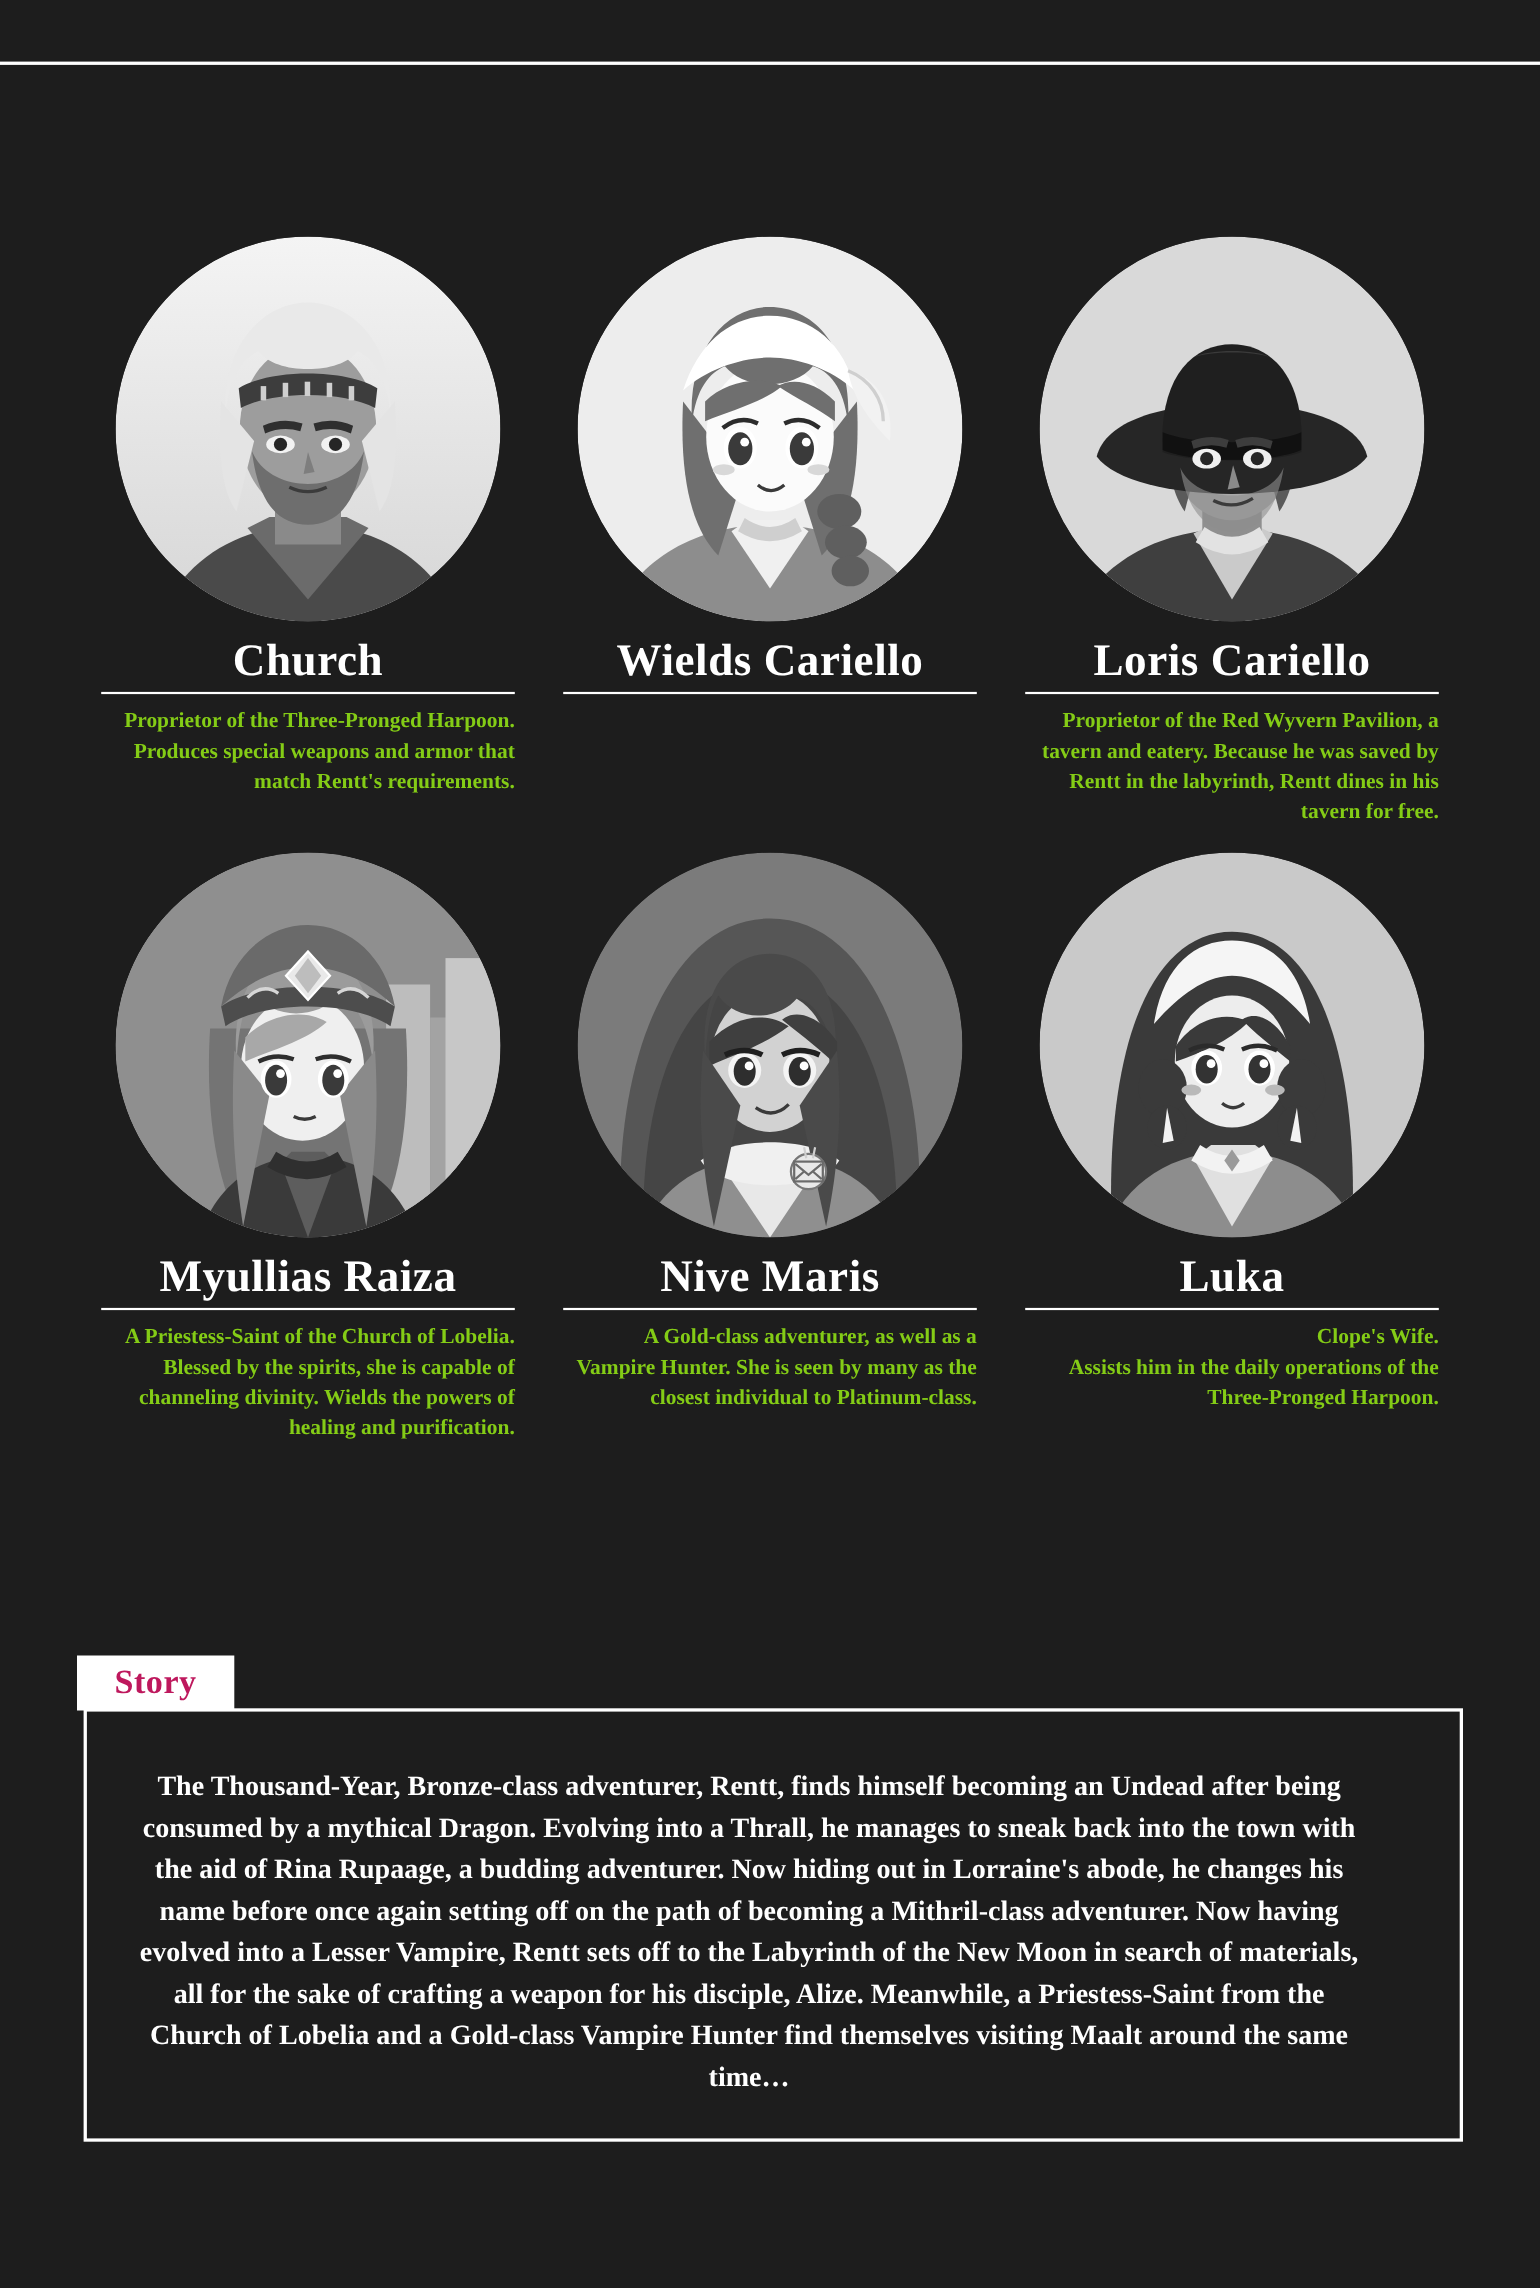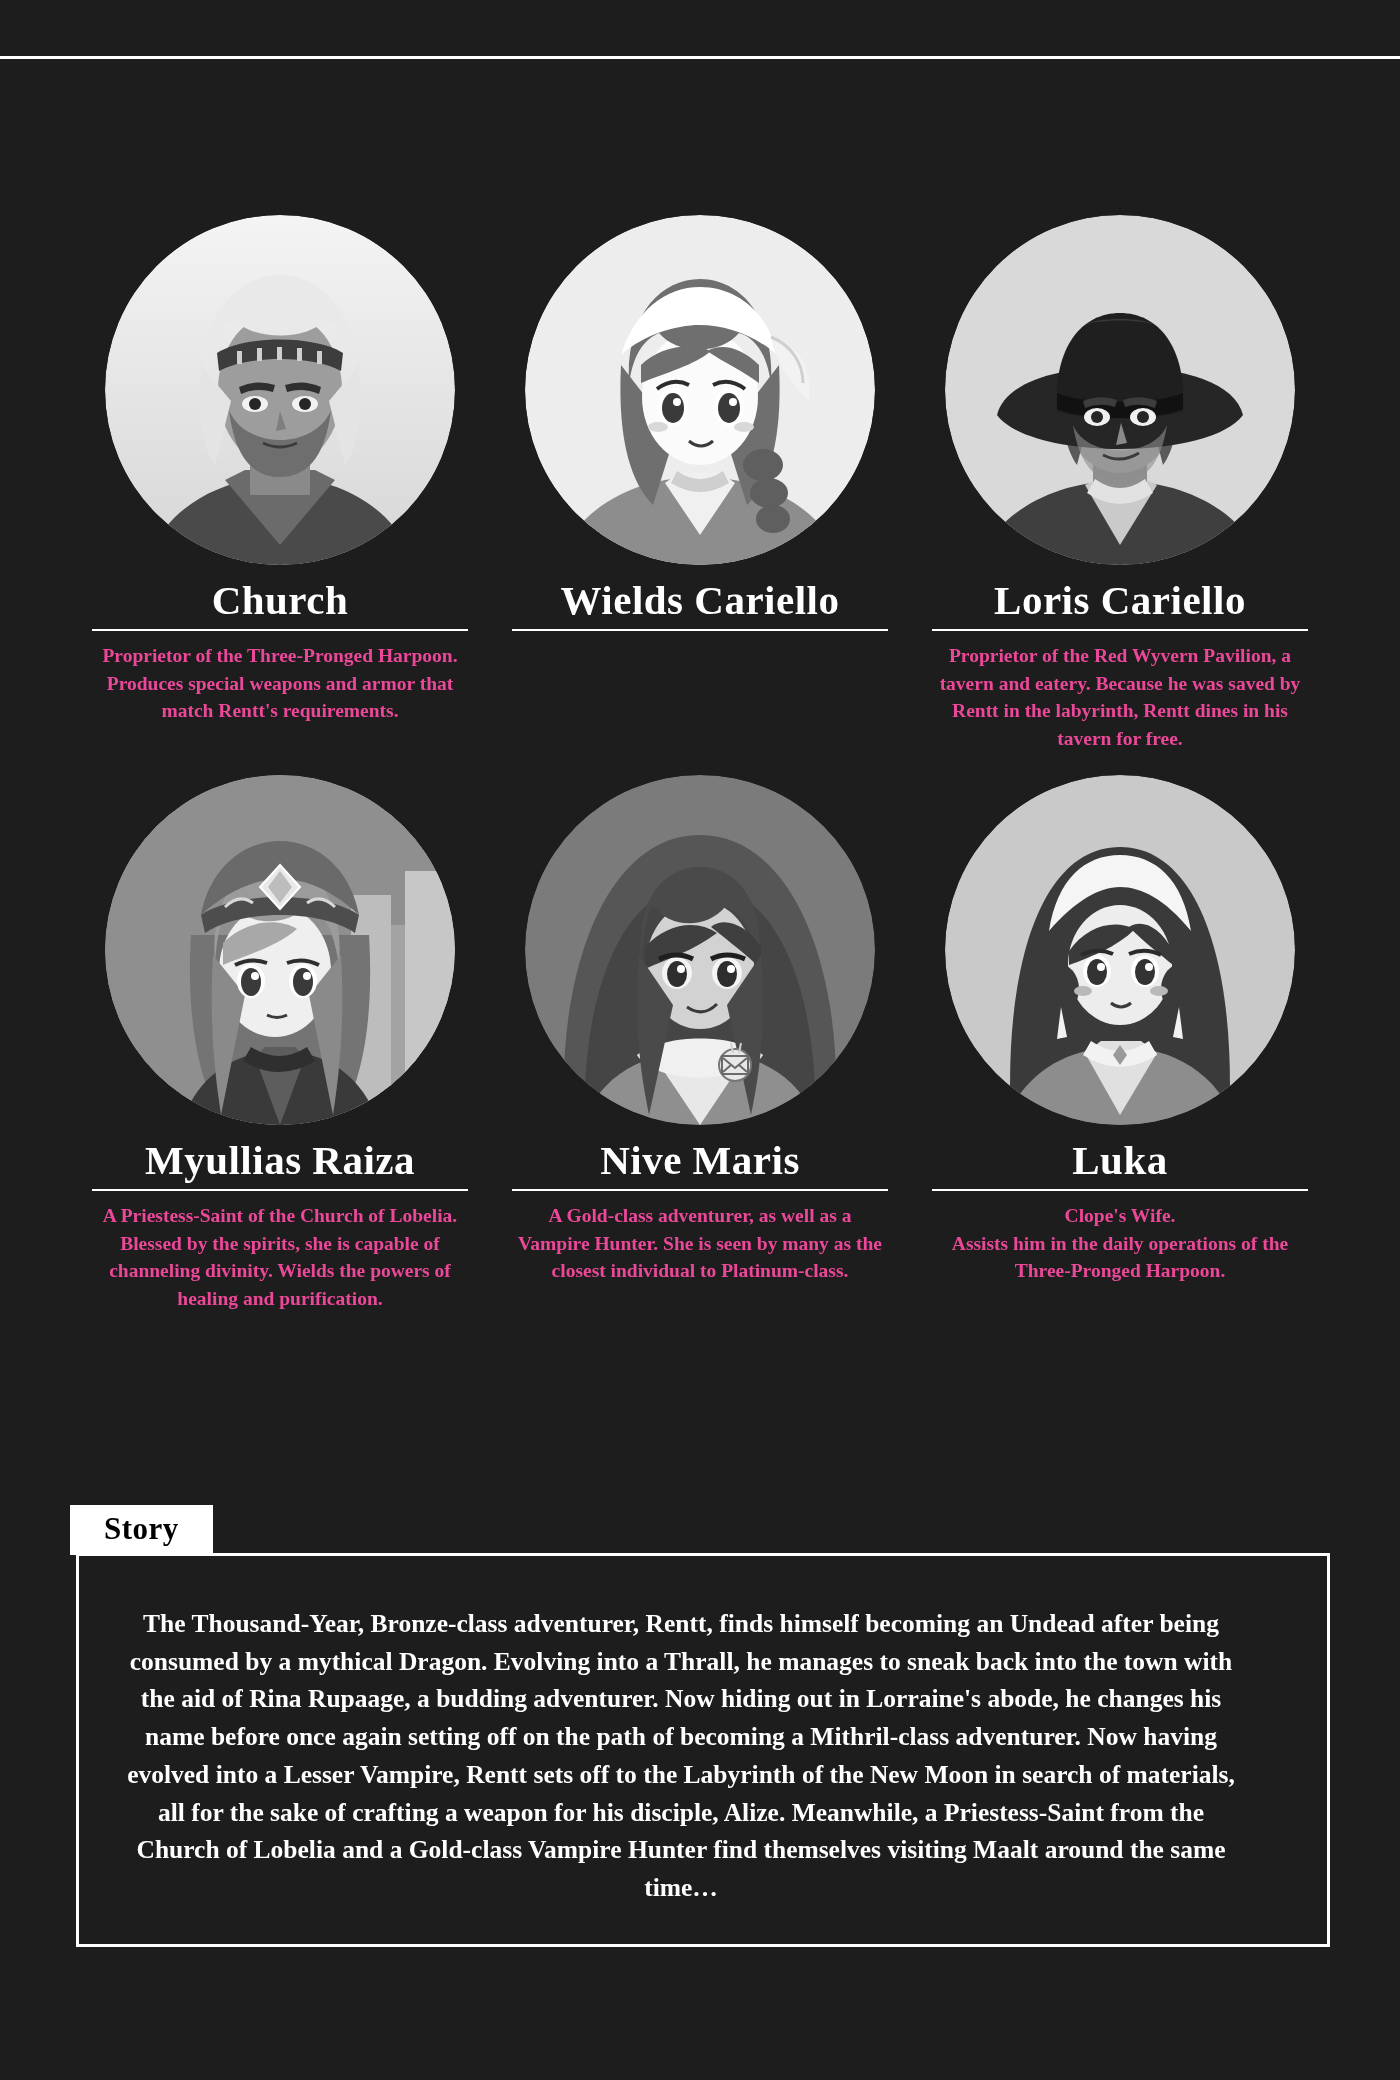--- a/index.html
+++ b/index.html
@@ -72,38 +72,38 @@
     margin-top: 7px;
     width: 100%;
     height: 2px;
     background: #ffffff;
   }
   .char-desc {
     margin-top: 11px;
     font-size: 19.5px;
     font-weight: bold;
     line-height: 1.42;
-    text-align: center;
-    color: #ec4899;
+    text-align: right;
+    color: #84cc16;
     width: 100%;
   }
 
   
   .story-wrap {
     position: absolute;
     left: 70px;
     top: 1505px;
     width: 1260px;
   }
   .story-tab {
     position: absolute;
     left: 0;
     top: 0;
     background: #ffffff;
-    color: #000000;
+    color: #be185d;
     font-size: 31px;
     font-weight: bold;
     padding: 6px 34px 8px 34px;
     z-index: 3;
     letter-spacing: 0.5px;
   }
   .story-box {
     position: absolute;
     left: 6px;
     top: 48px;

